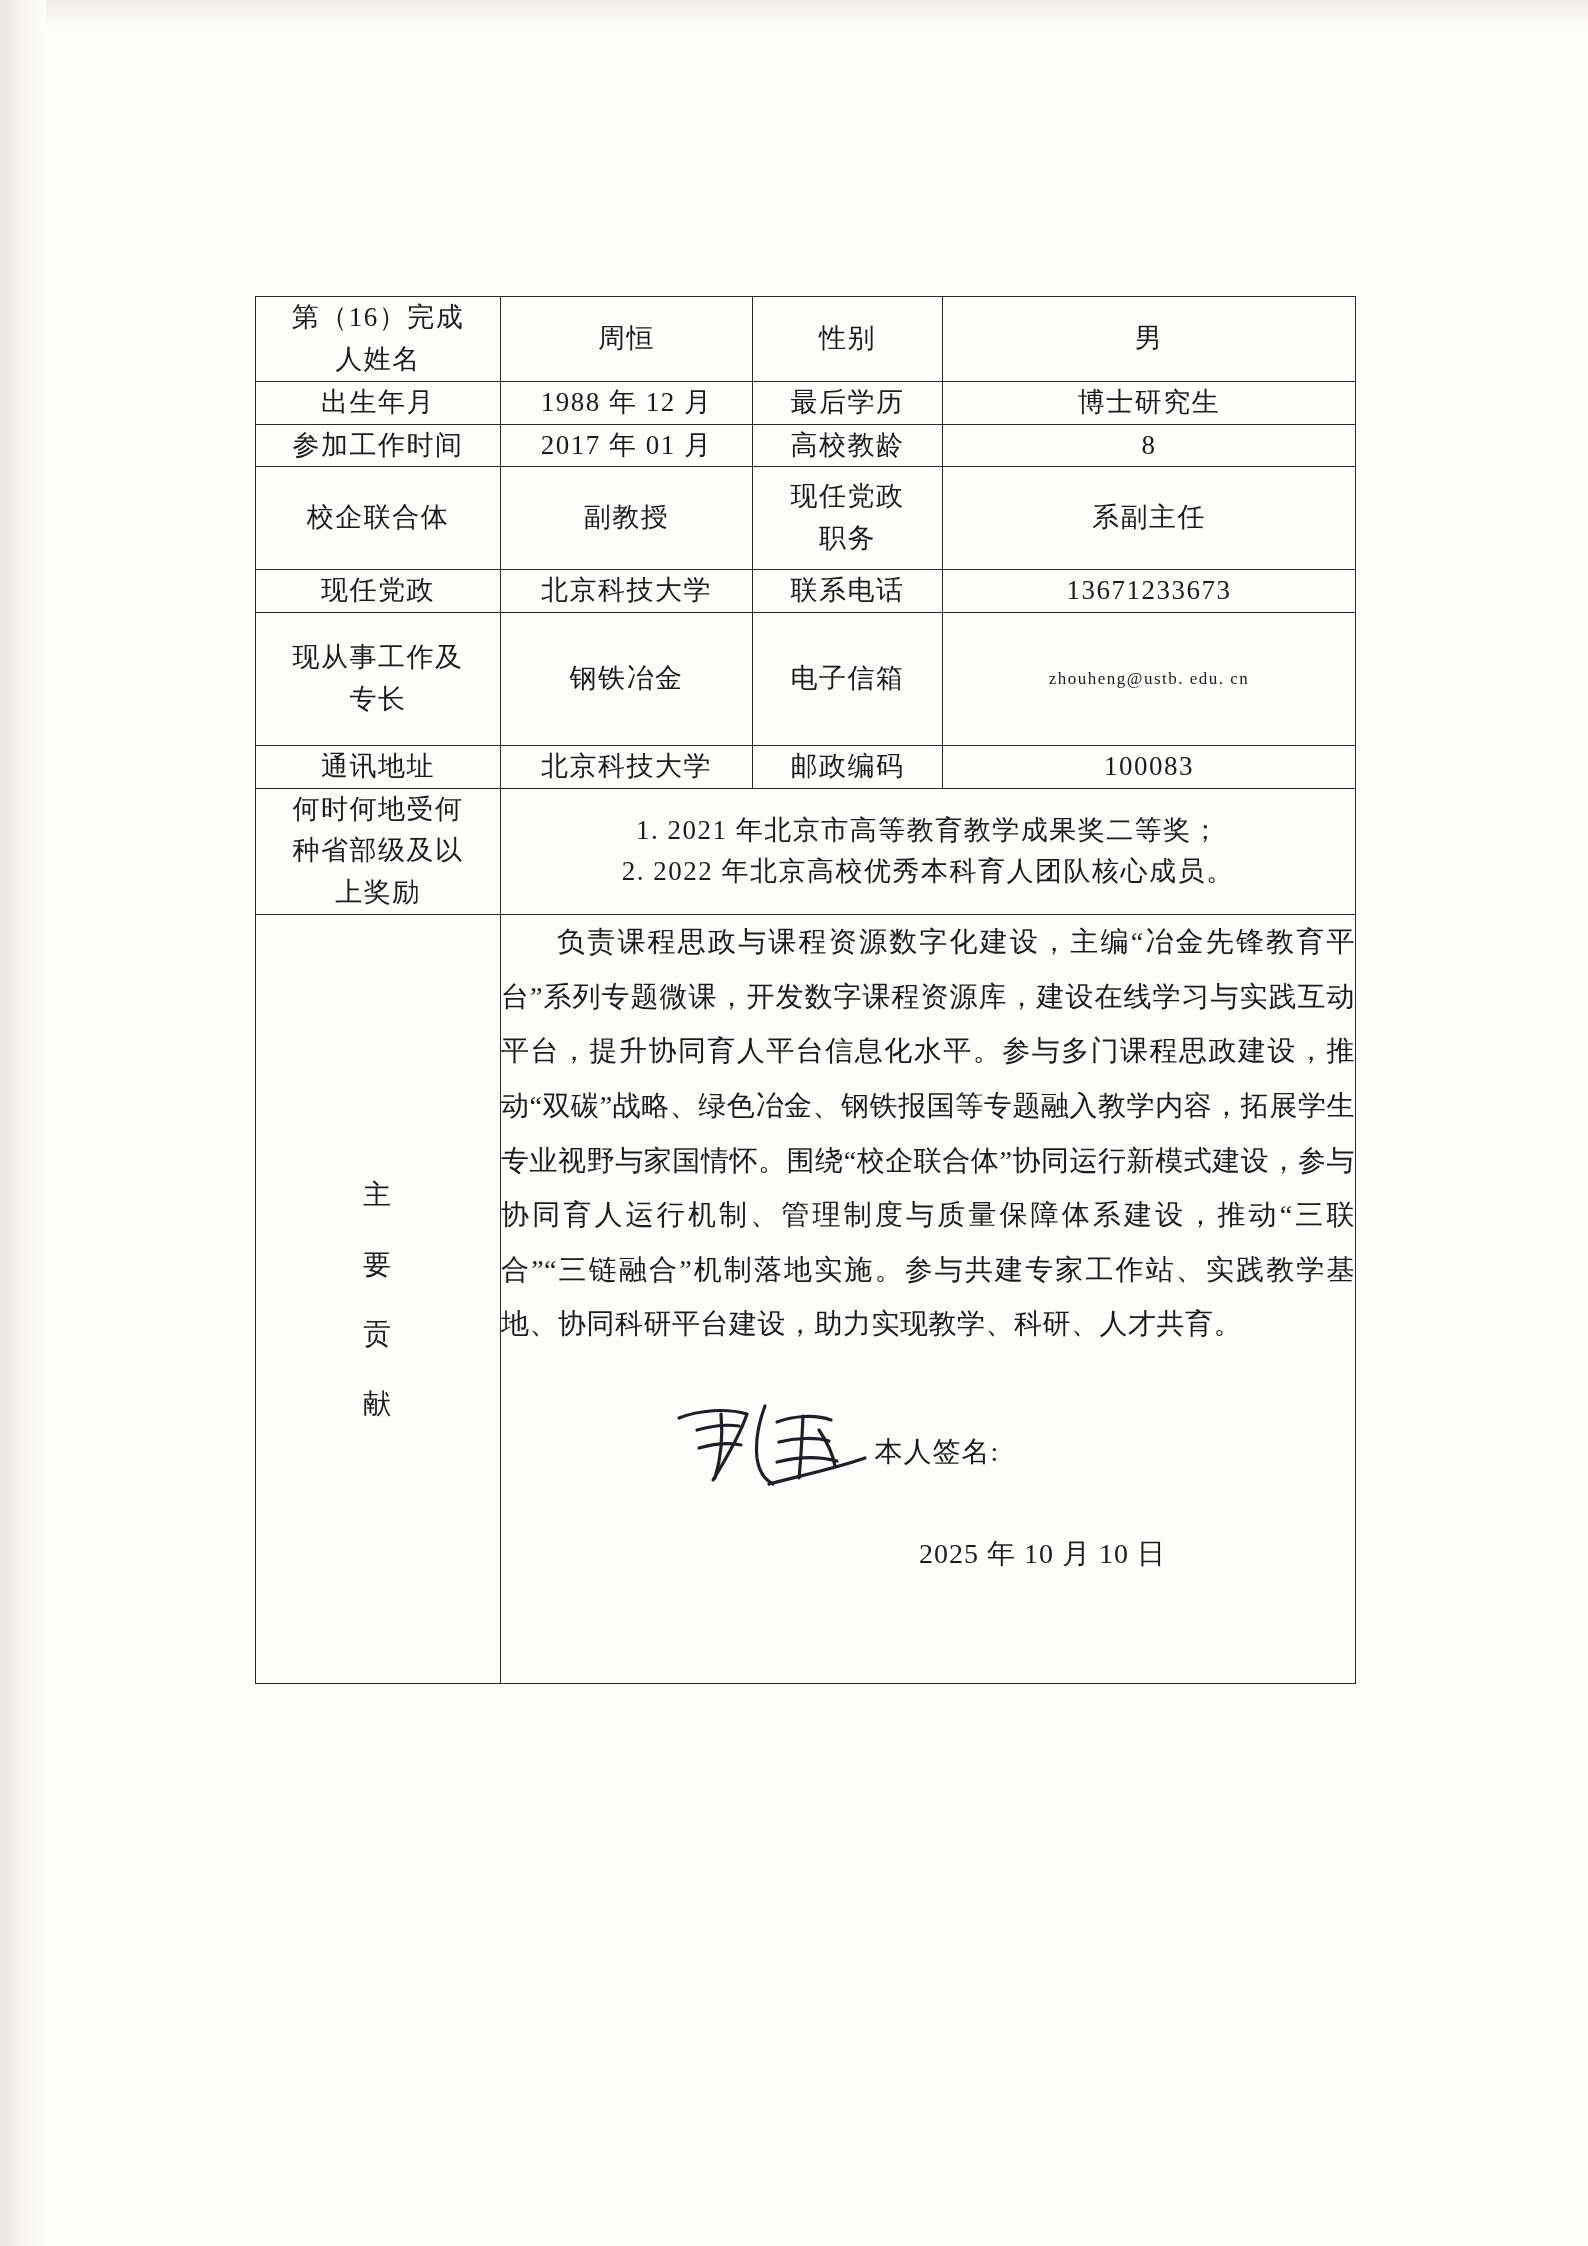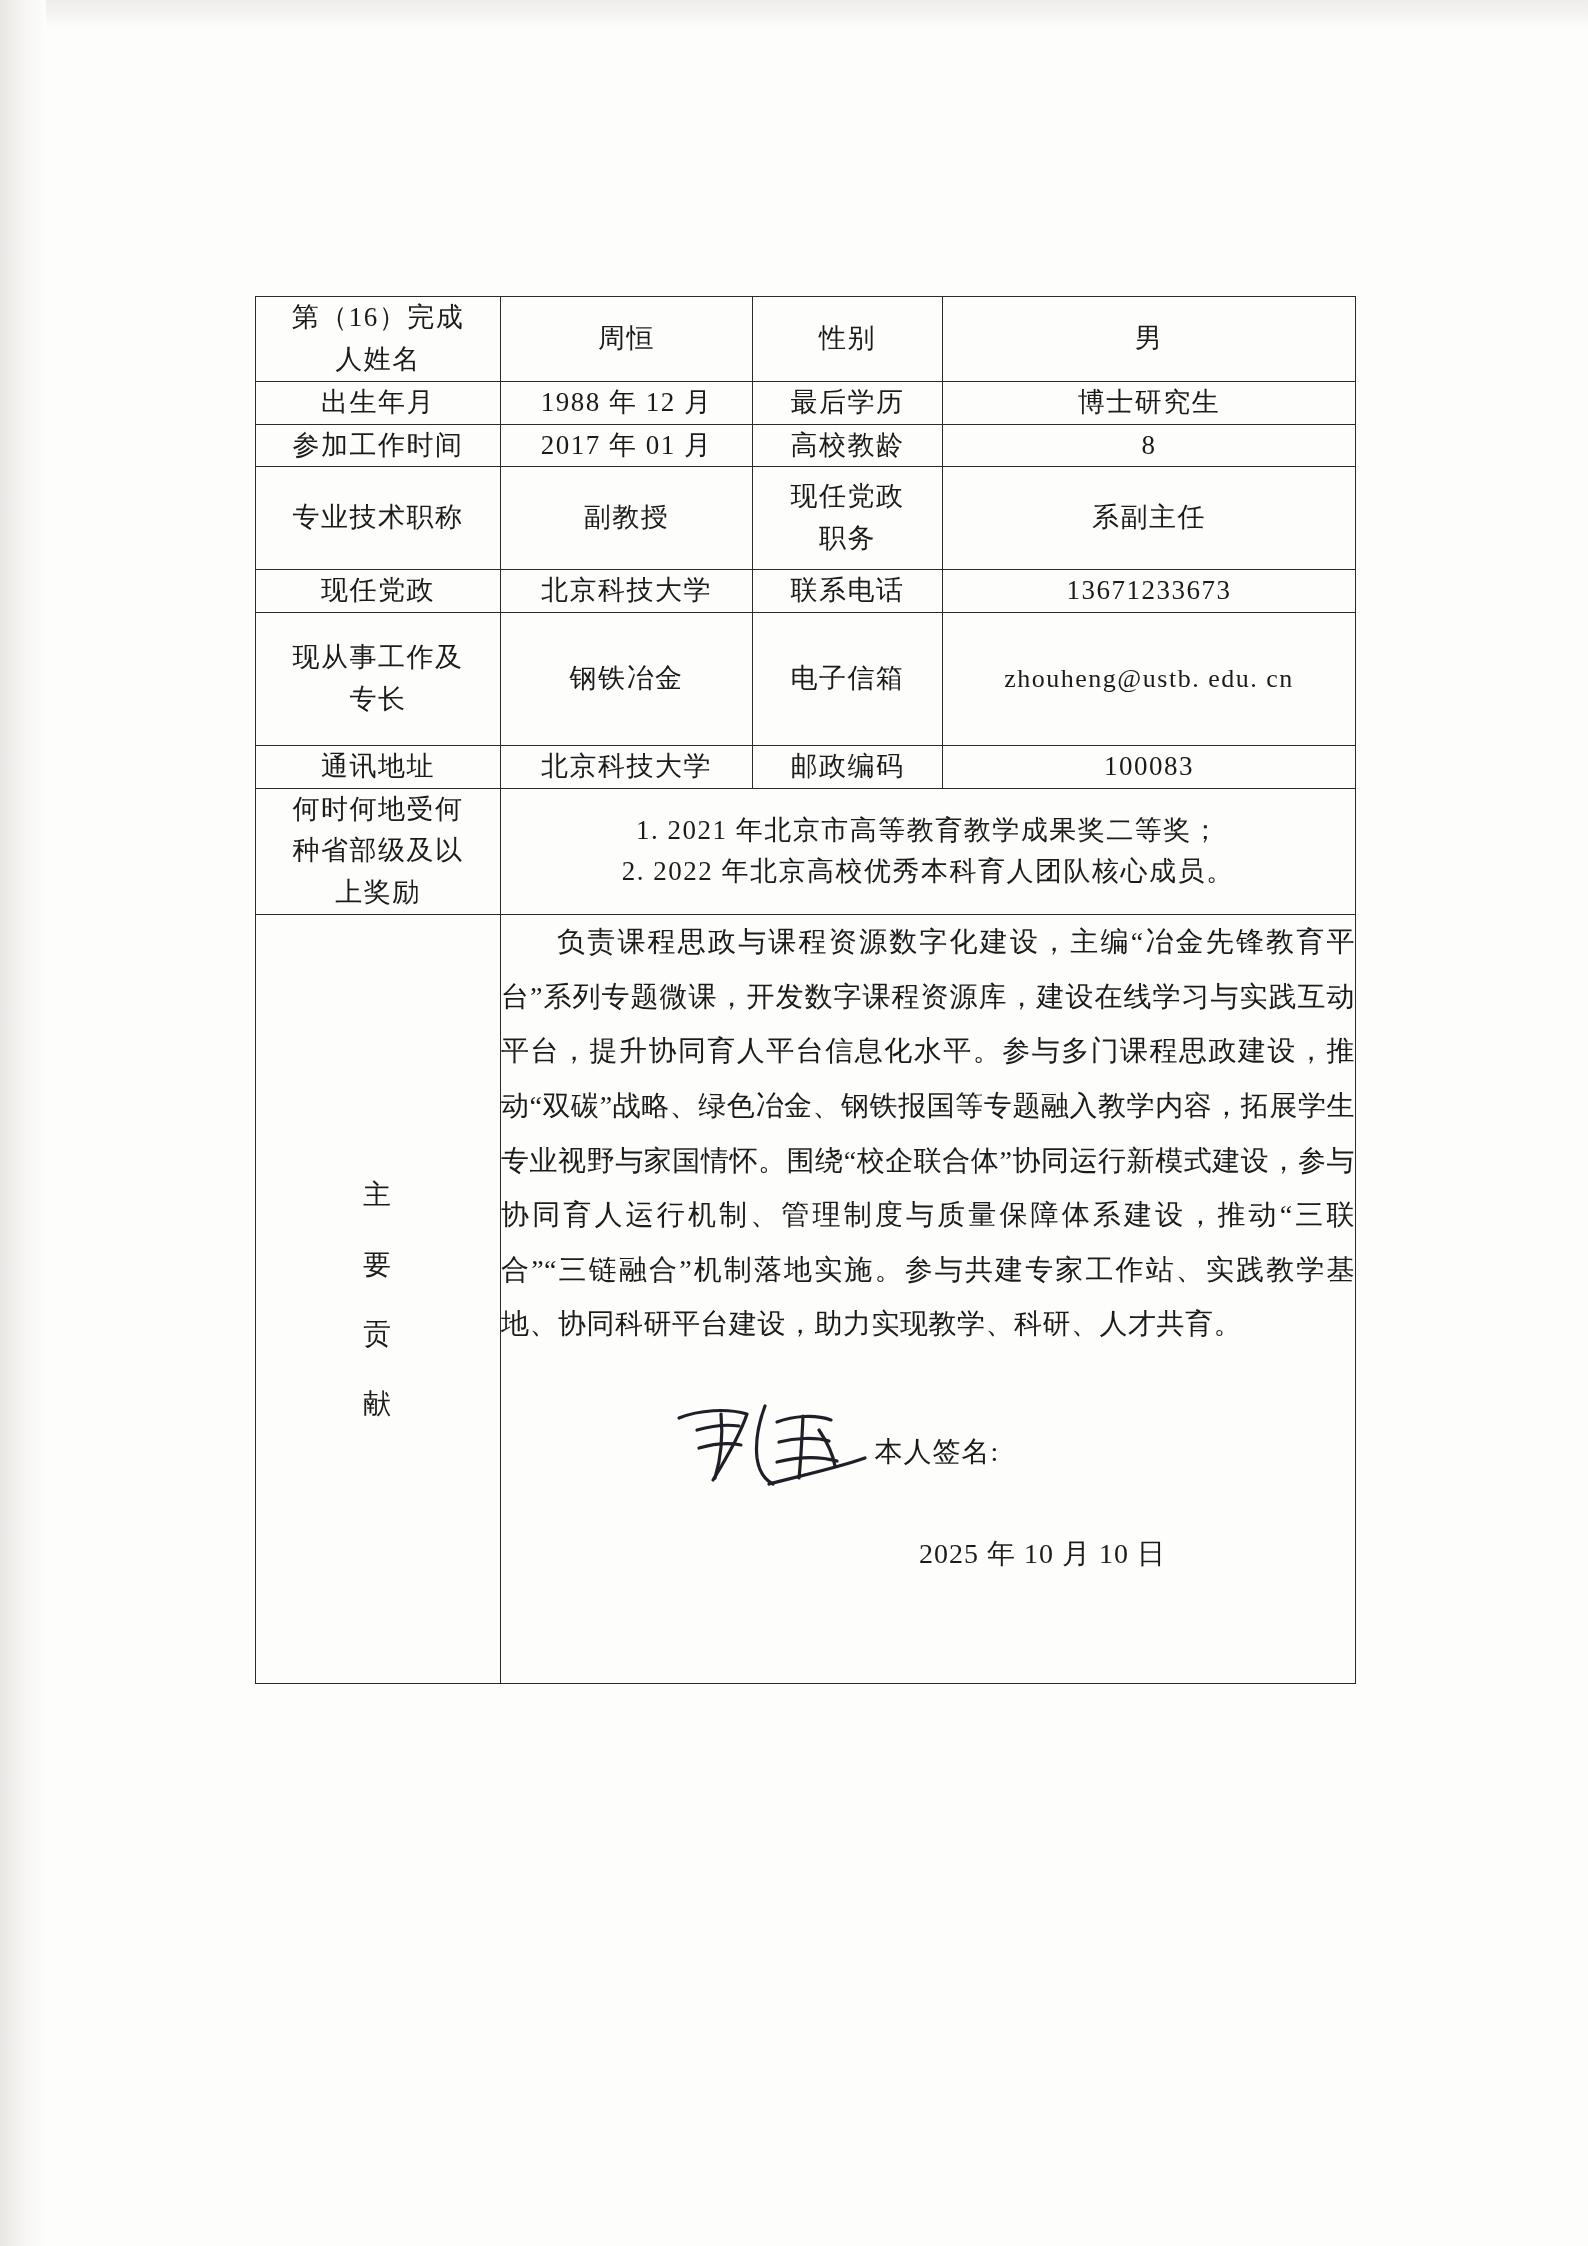--- a/index.html
+++ b/index.html
@@ -176,21 +176,21 @@
       </tr>
 
       <tr>
         <td class="cell-pad">参加工作时间</td>
         <td class="cell-pad latin">2017 年 01 月</td>
         <td class="cell-pad">高校教龄</td>
         <td class="cell-pad latin">8</td>
       </tr>
 
       <tr>
-        <td class="cell-pad" style="padding-top:30px;padding-bottom:30px;">专业技术职称</td>
+        <td class="cell-pad" style="padding-top:30px;padding-bottom:30px;">校企联合体</td>
         <td class="cell-pad">副教授</td>
         <td class="cell-pad two-line">
           <div>现任党政</div>
           <div>职务</div>
         </td>
         <td class="cell-pad">系副主任</td>
       </tr>
 
       <tr>
         <td class="cell-pad">现任党政</td>
@@ -199,21 +199,21 @@
         <td class="cell-pad latin">13671233673</td>
       </tr>
 
       <tr>
         <td class="cell-pad two-line" style="padding-top:24px;padding-bottom:24px;">
           <div>现从事工作及</div>
           <div>专长</div>
         </td>
         <td class="cell-pad">钢铁冶金</td>
         <td class="cell-pad">电子信箱</td>
-        <td class="cell-pad latin" style="font-size:26px;">zhouheng@ustb. edu. cn</td>
+        <td class="cell-pad latin" style="font-size:17px;">zhouheng@ustb. edu. cn</td>
       </tr>
 
       <tr>
         <td class="cell-pad">通讯地址</td>
         <td class="cell-pad">北京科技大学</td>
         <td class="cell-pad">邮政编码</td>
         <td class="cell-pad latin">100083</td>
       </tr>
 
       <tr>

